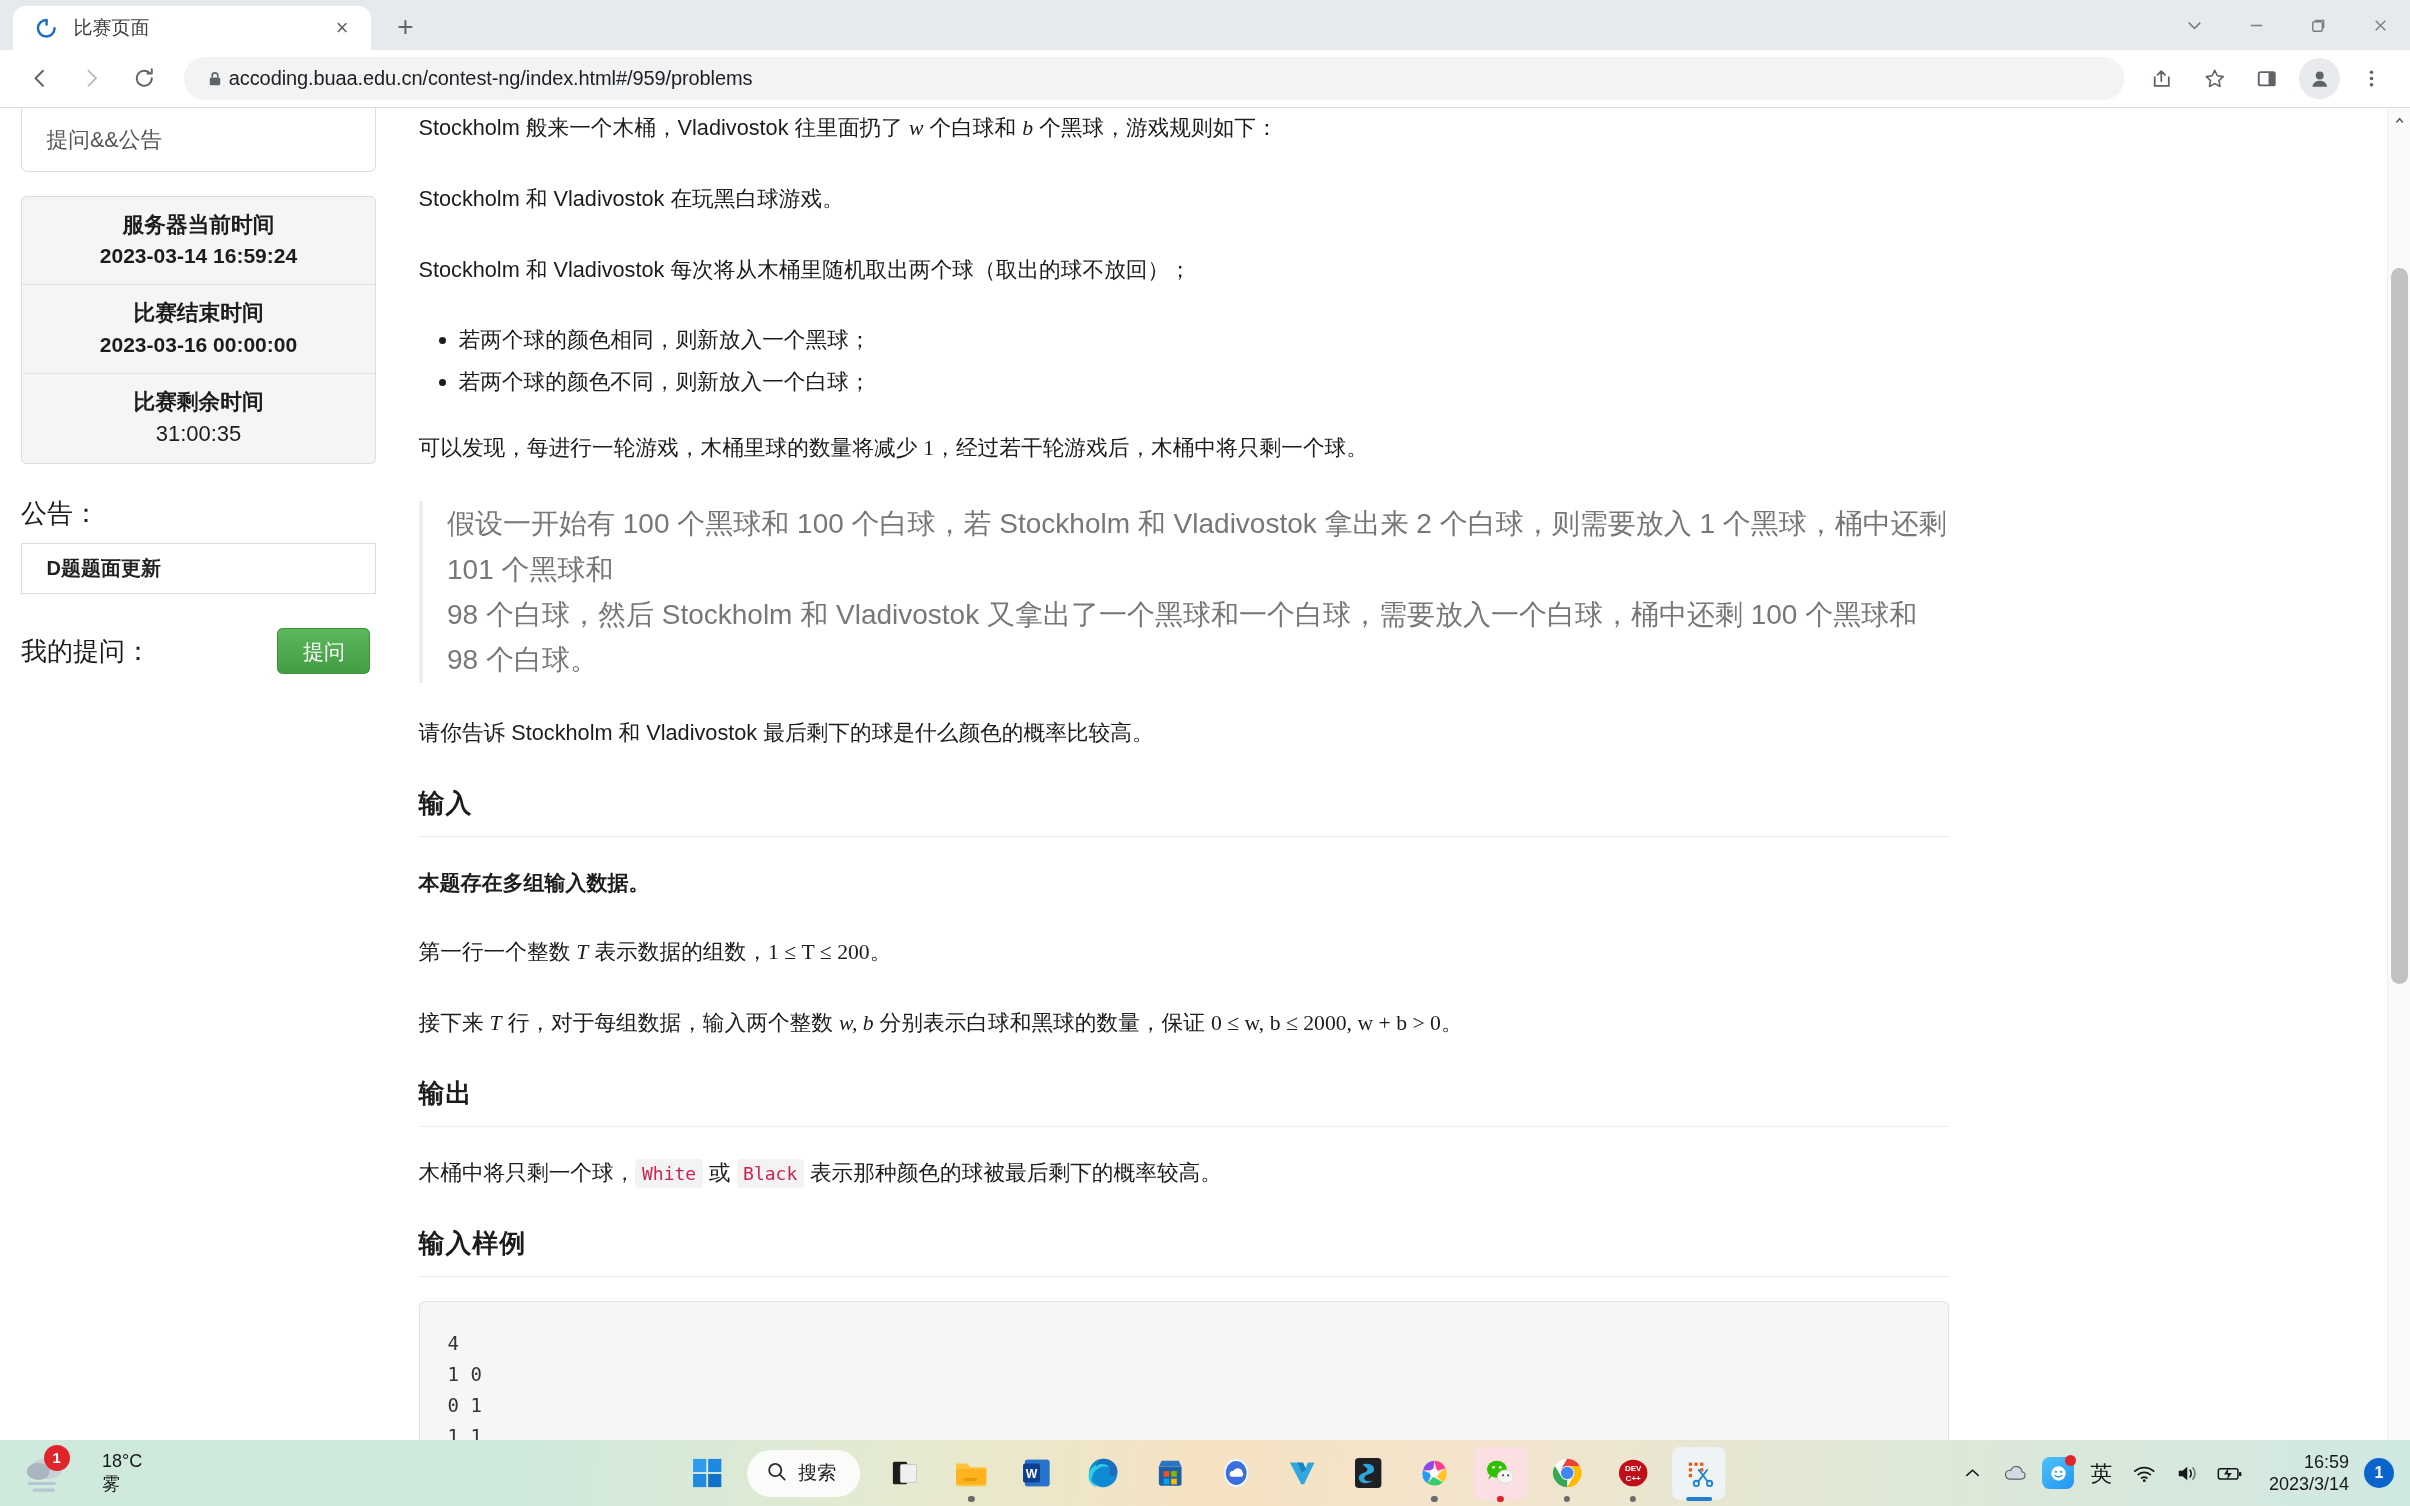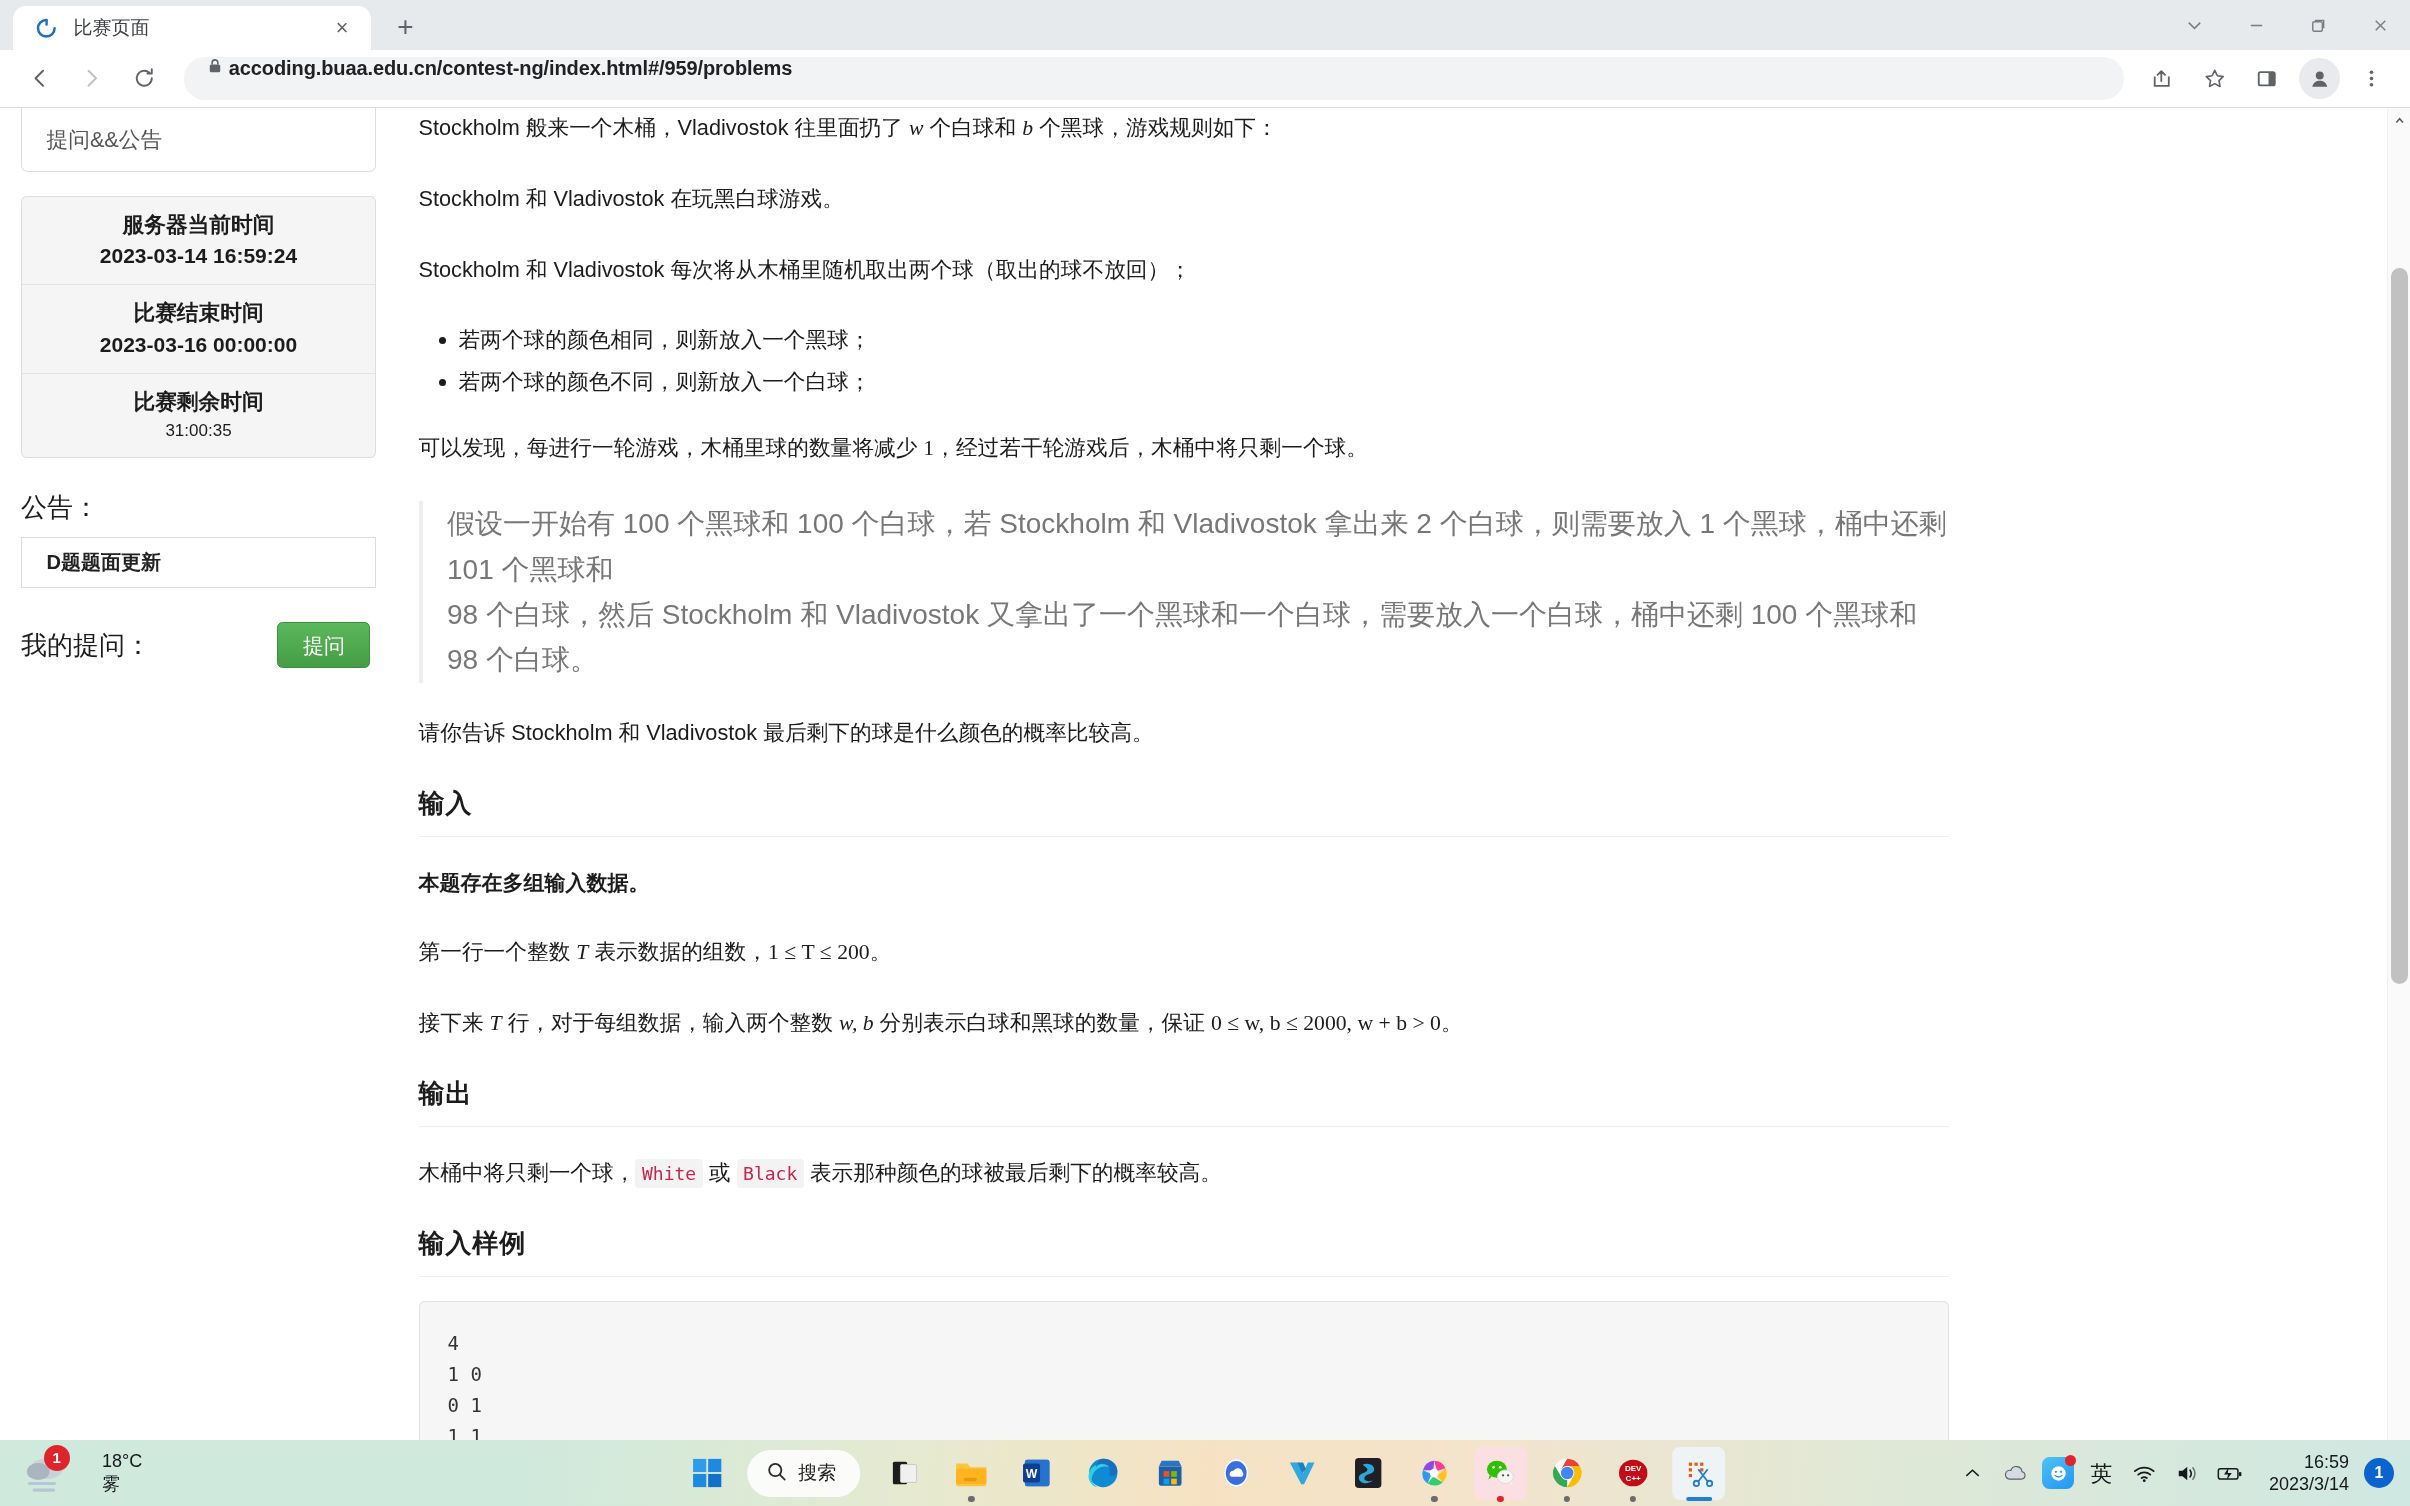--- a/index.html
+++ b/index.html
@@ -80,25 +80,24 @@
     border-radius: 50%;
     color: #5f6368;
     flex: 0 0 47px;
   }
   .tb-btn.disabled { color: #bdc1c6; }
   .omnibox {
     flex: 1 1 auto;
     height: 43px;
     background: #f1f3f4;
     border-radius: 21px;
-    display: flex; align-items: flex-start;
+    display: flex; align-items: center;
     margin: 0 11.3px 0 13px;
     padding: 0 17px;
     min-width: 0;
-    font-weight: bold;
   }
   .omni-lock { width: 28px; flex: 0 0 28px; display: flex; align-items: center; justify-content: center; }
   .omni-url {
     font-size: 20px; color: #202124;
     white-space: nowrap; overflow: hidden; text-overflow: ellipsis;
     letter-spacing: -0.1px;
   }
   .tb-right { display: flex; align-items: center; }
   .avatar-btn {
     width: 41px; height: 41px; border-radius: 50%;
@@ -152,21 +151,21 @@
     padding: 13px 9.4px 16px;
     text-align: center;
     border-bottom: 0.9px solid #e3e3e3;
   }
   .inforow:last-child { border-bottom: none; }
   .inforow-title {
     font-size: 21.7px; font-weight: bold; color: #1c1c1c;
     margin-bottom: 5.6px;
   }
   .inforow-value { font-size: 21px; color: #1c1c1c; font-weight: bold; }
-  .inforow-value.light { font-weight: normal; font-size: 17px; }
+  .inforow-value.light { font-weight: normal; font-size: 22px; }
 
   .section-heading {
     font-size: 26px; color: #1c1c1c;
     margin: 32px 0 11.3px 0;
   }
   .notice-item {
     border: 0.9px solid #dcdcdc;
     background: #fff;
     padding: 11.3px 9.4px 11.3px 24.5px;
     font-size: 20px; font-weight: bold; color: #222;

